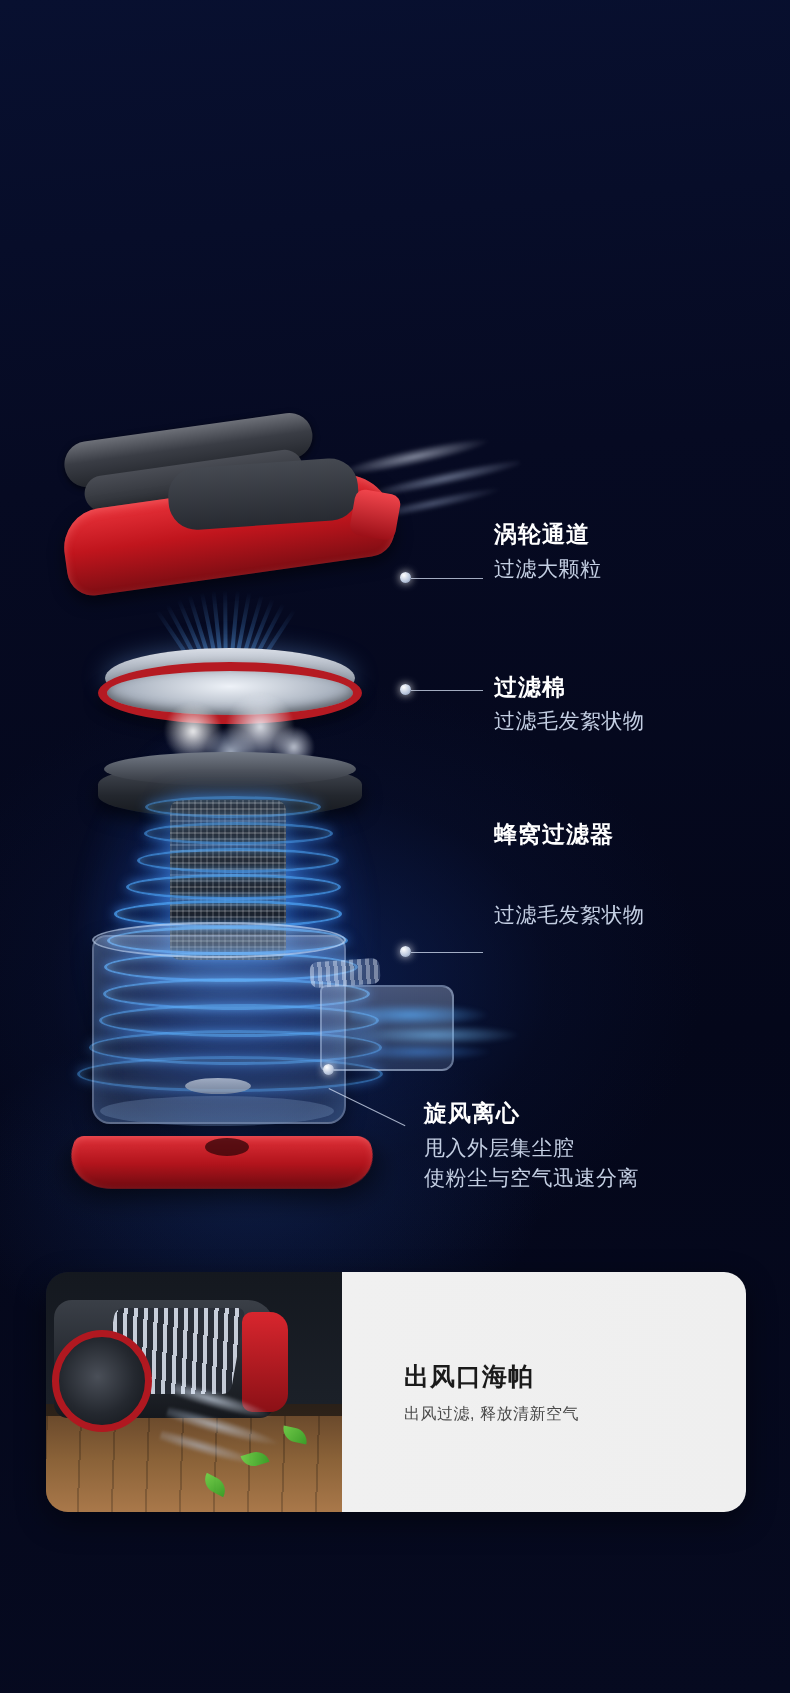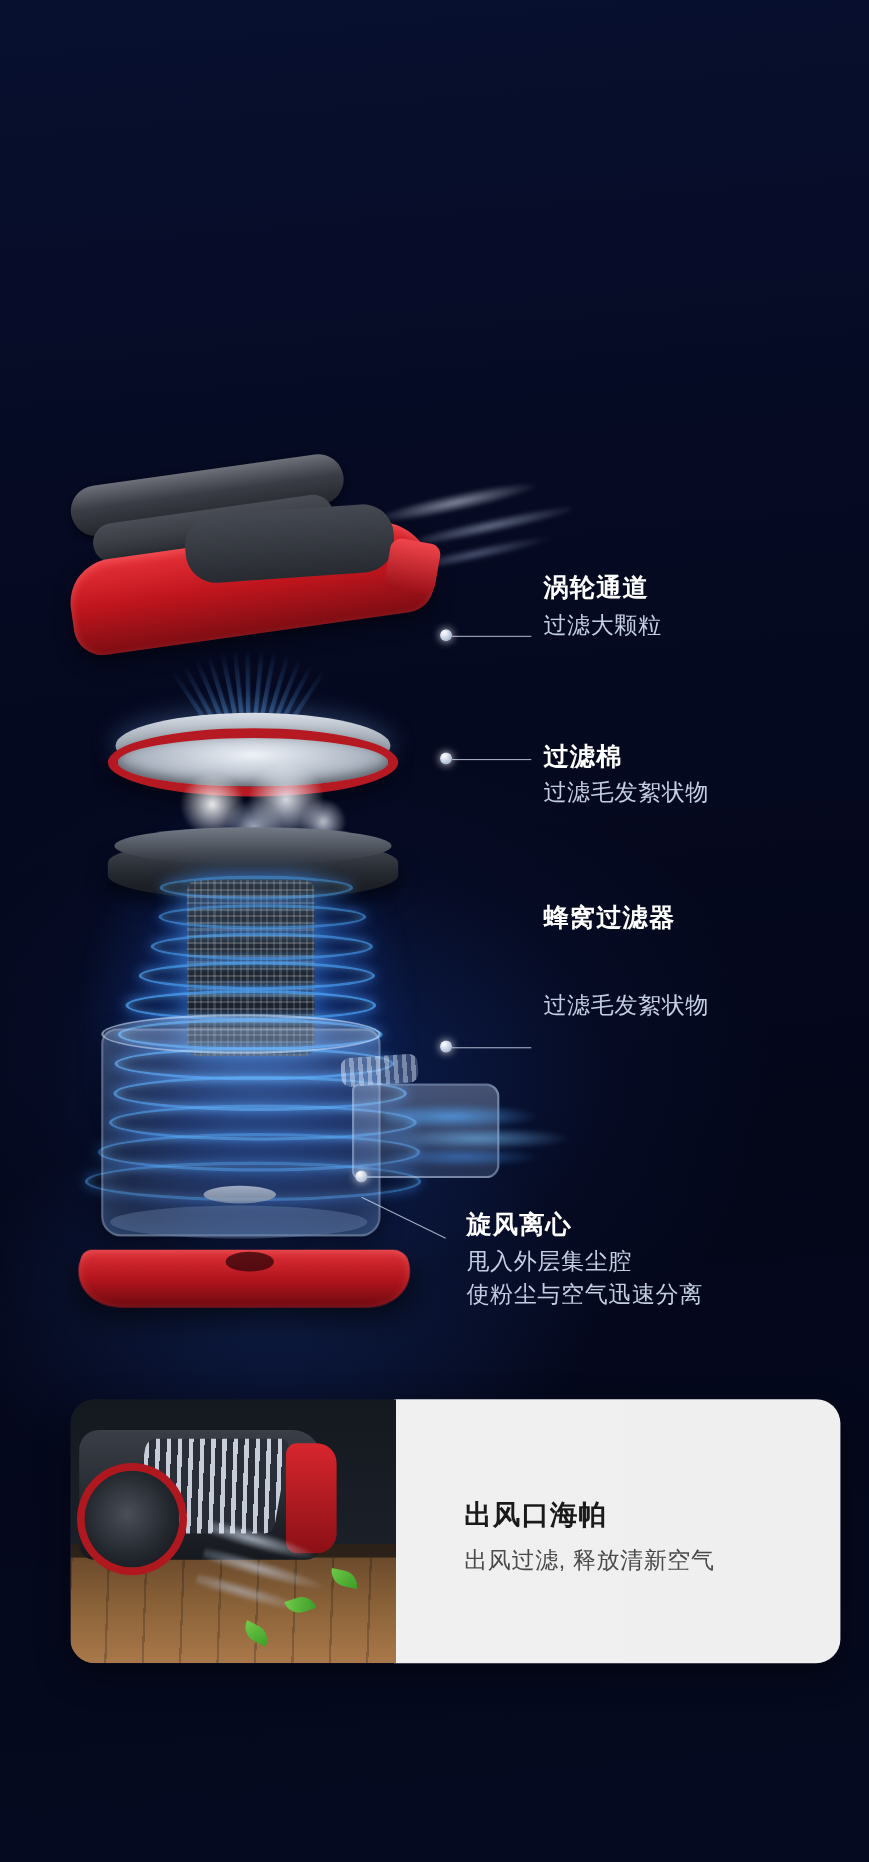--- a/index.html
+++ b/index.html
@@ -211,21 +211,21 @@
     letter-spacing:1px;white-space:nowrap;
   }
   .callout .cdesc{
     position:absolute;color:#c3cee2;font-size:21px;font-weight:400;
     letter-spacing:.5px;white-space:nowrap;line-height:30px;
   }
   .callout .cdesc span{display:block;}
 
   
   .bottom-card{
-    position:absolute;left:64px;top:1272px;width:700px;height:240px;
+    position:absolute;left:46px;top:1272px;width:700px;height:240px;
     border-radius:22px;overflow:hidden;
     background:linear-gradient(90deg,#0b1330 0%,#0c1533 42%,#f0f0f0 42%,#efefef 100%);
     box-shadow:0 10px 30px rgba(0,0,0,.45);
   }
   .photo{
     position:absolute;left:0;top:0;width:296px;height:240px;
     background:linear-gradient(180deg,#14181f 0%,#1b2028 55%,#2a2018 55%, #4a3320 100%);
     overflow:hidden;
   }
   .floor{
@@ -262,21 +262,21 @@
   }
   .leaf{
     position:absolute;width:26px;height:14px;border-radius:0 14px 0 14px;
     background:linear-gradient(120deg,#6fd34a,#35a227);opacity:.92;
   }
   .card-text{position:absolute;left:330px;top:0;width:370px;height:240px;}
   .card-title{
     position:absolute;left:28px;top:88px;color:#1a1a1a;font-size:25px;font-weight:700;letter-spacing:1px;
   }
   .card-desc{
-    position:absolute;left:28px;top:132px;color:#4a4a4a;font-size:21px;font-weight:400;letter-spacing:.5px;
+    position:absolute;left:28px;top:132px;color:#4a4a4a;font-size:16px;font-weight:400;letter-spacing:.5px;
   }
 </style>
 </head>
 <body>
 
 <div class="page">
 
   <div class="header">
   </div>
 

